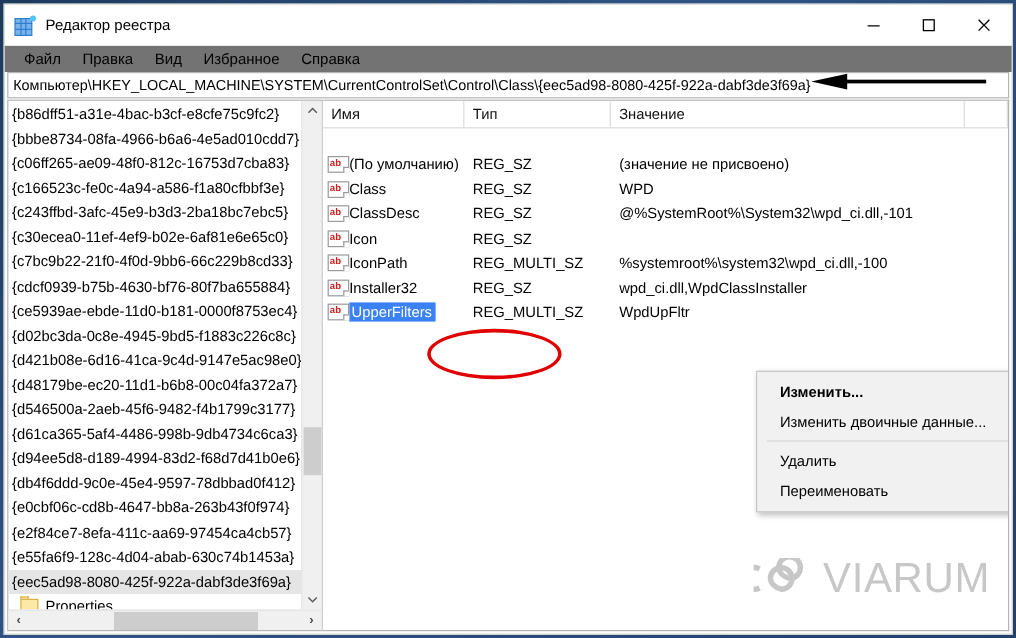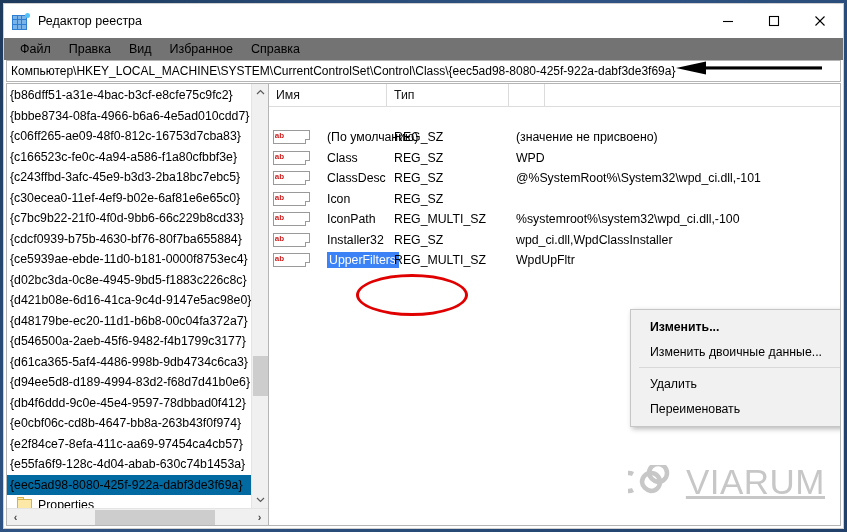--- a/index.html
+++ b/index.html
@@ -122,21 +122,21 @@
     padding-top: 1px;
   }
   .treerow {
     height: 20.5px;
     display: flex; align-items: center;
     font-size: 12.3px; color: #000;
     padding-left: 3px;
     white-space: nowrap;
   }
   .treerow.selected {
-    background: #0369a1;
+    background: #e5e5e5;
   }
   .treerow .folder {
     width: 15px; height: 12px;
     margin-left: 7px; margin-right: 6px;
     position: relative; flex: none;
   }
   .treerow .folder .f-back {
     position:absolute; left:0; top:0; width:15px; height:12px;
     background:#fce9a8; border:1px solid #d8b24a;
   }
@@ -214,21 +214,21 @@
     display: flex; align-items: center;
     font-size: 12.3px; color:#000;
     white-space: nowrap;
   }
   .vrow .cell-name {
     width: 118px; display:flex; align-items:center; padding-left:4px;
   }
   .vrow .cell-type { width: 122px; padding-left:7px; }
   .vrow .cell-value { flex:1; padding-left:7px; }
   .abicon {
-    width: 37px; height: 14px; margin-right: 17px; flex:none;
+    width: 18px; height: 14px; margin-right: 0; flex:none;
     position: relative;
   }
   .abicon .pg {
     position:absolute; inset:0;
     background:#fff; border:1px solid #9a9a9a;
   }
   .abicon .ab {
     position:absolute; left:0; top:1px;
     width:13px; height:9px;
     font-size:8px; line-height:9px; color:#cc2222;
@@ -288,21 +288,21 @@
   .watermark {
     position:absolute;
     right: 18px; bottom: 26px;
     display:flex; align-items:center;
     opacity: 0.55;
     z-index: 20;
     pointer-events:none;
   }
   .watermark .wm-text {
     font-size: 35px; letter-spacing: 0.5px;
-    color:#9a9a9a; font-family:"Liberation Sans", sans-serif;text-decoration:underline;
+    color:#9a9a9a; font-family:"Liberation Sans", sans-serif;
   }
 </style>
 </head>
 <body>
 
 <div class="desktop"></div>
 
 <div class="window">
 
   <div class="titlebar">
@@ -444,20 +444,21 @@
         <div class="hs-arrow">‹</div>
         <div class="hs-thumb" style="left:88px; width:120px;"></div>
         <div class="hs-arrow right">›</div>
       </div>
     </div>
 
     <div class="rightpane">
       <div class="colheader">
         <div class="col col-name">Имя</div>
         <div class="col col-type">Тип</div>
+        <div class="col col-value">Значение</div>
         <div class="col col-pad"></div>
       </div>
       <div class="rows" id="value-rows">
           <div class="vrow">
             <div class="cell-name">
               <span class="abicon">
                 <span class="pg"></span>
                 <span class="ab">ab</span>
                 <span class="corner"></span>
               </span>

